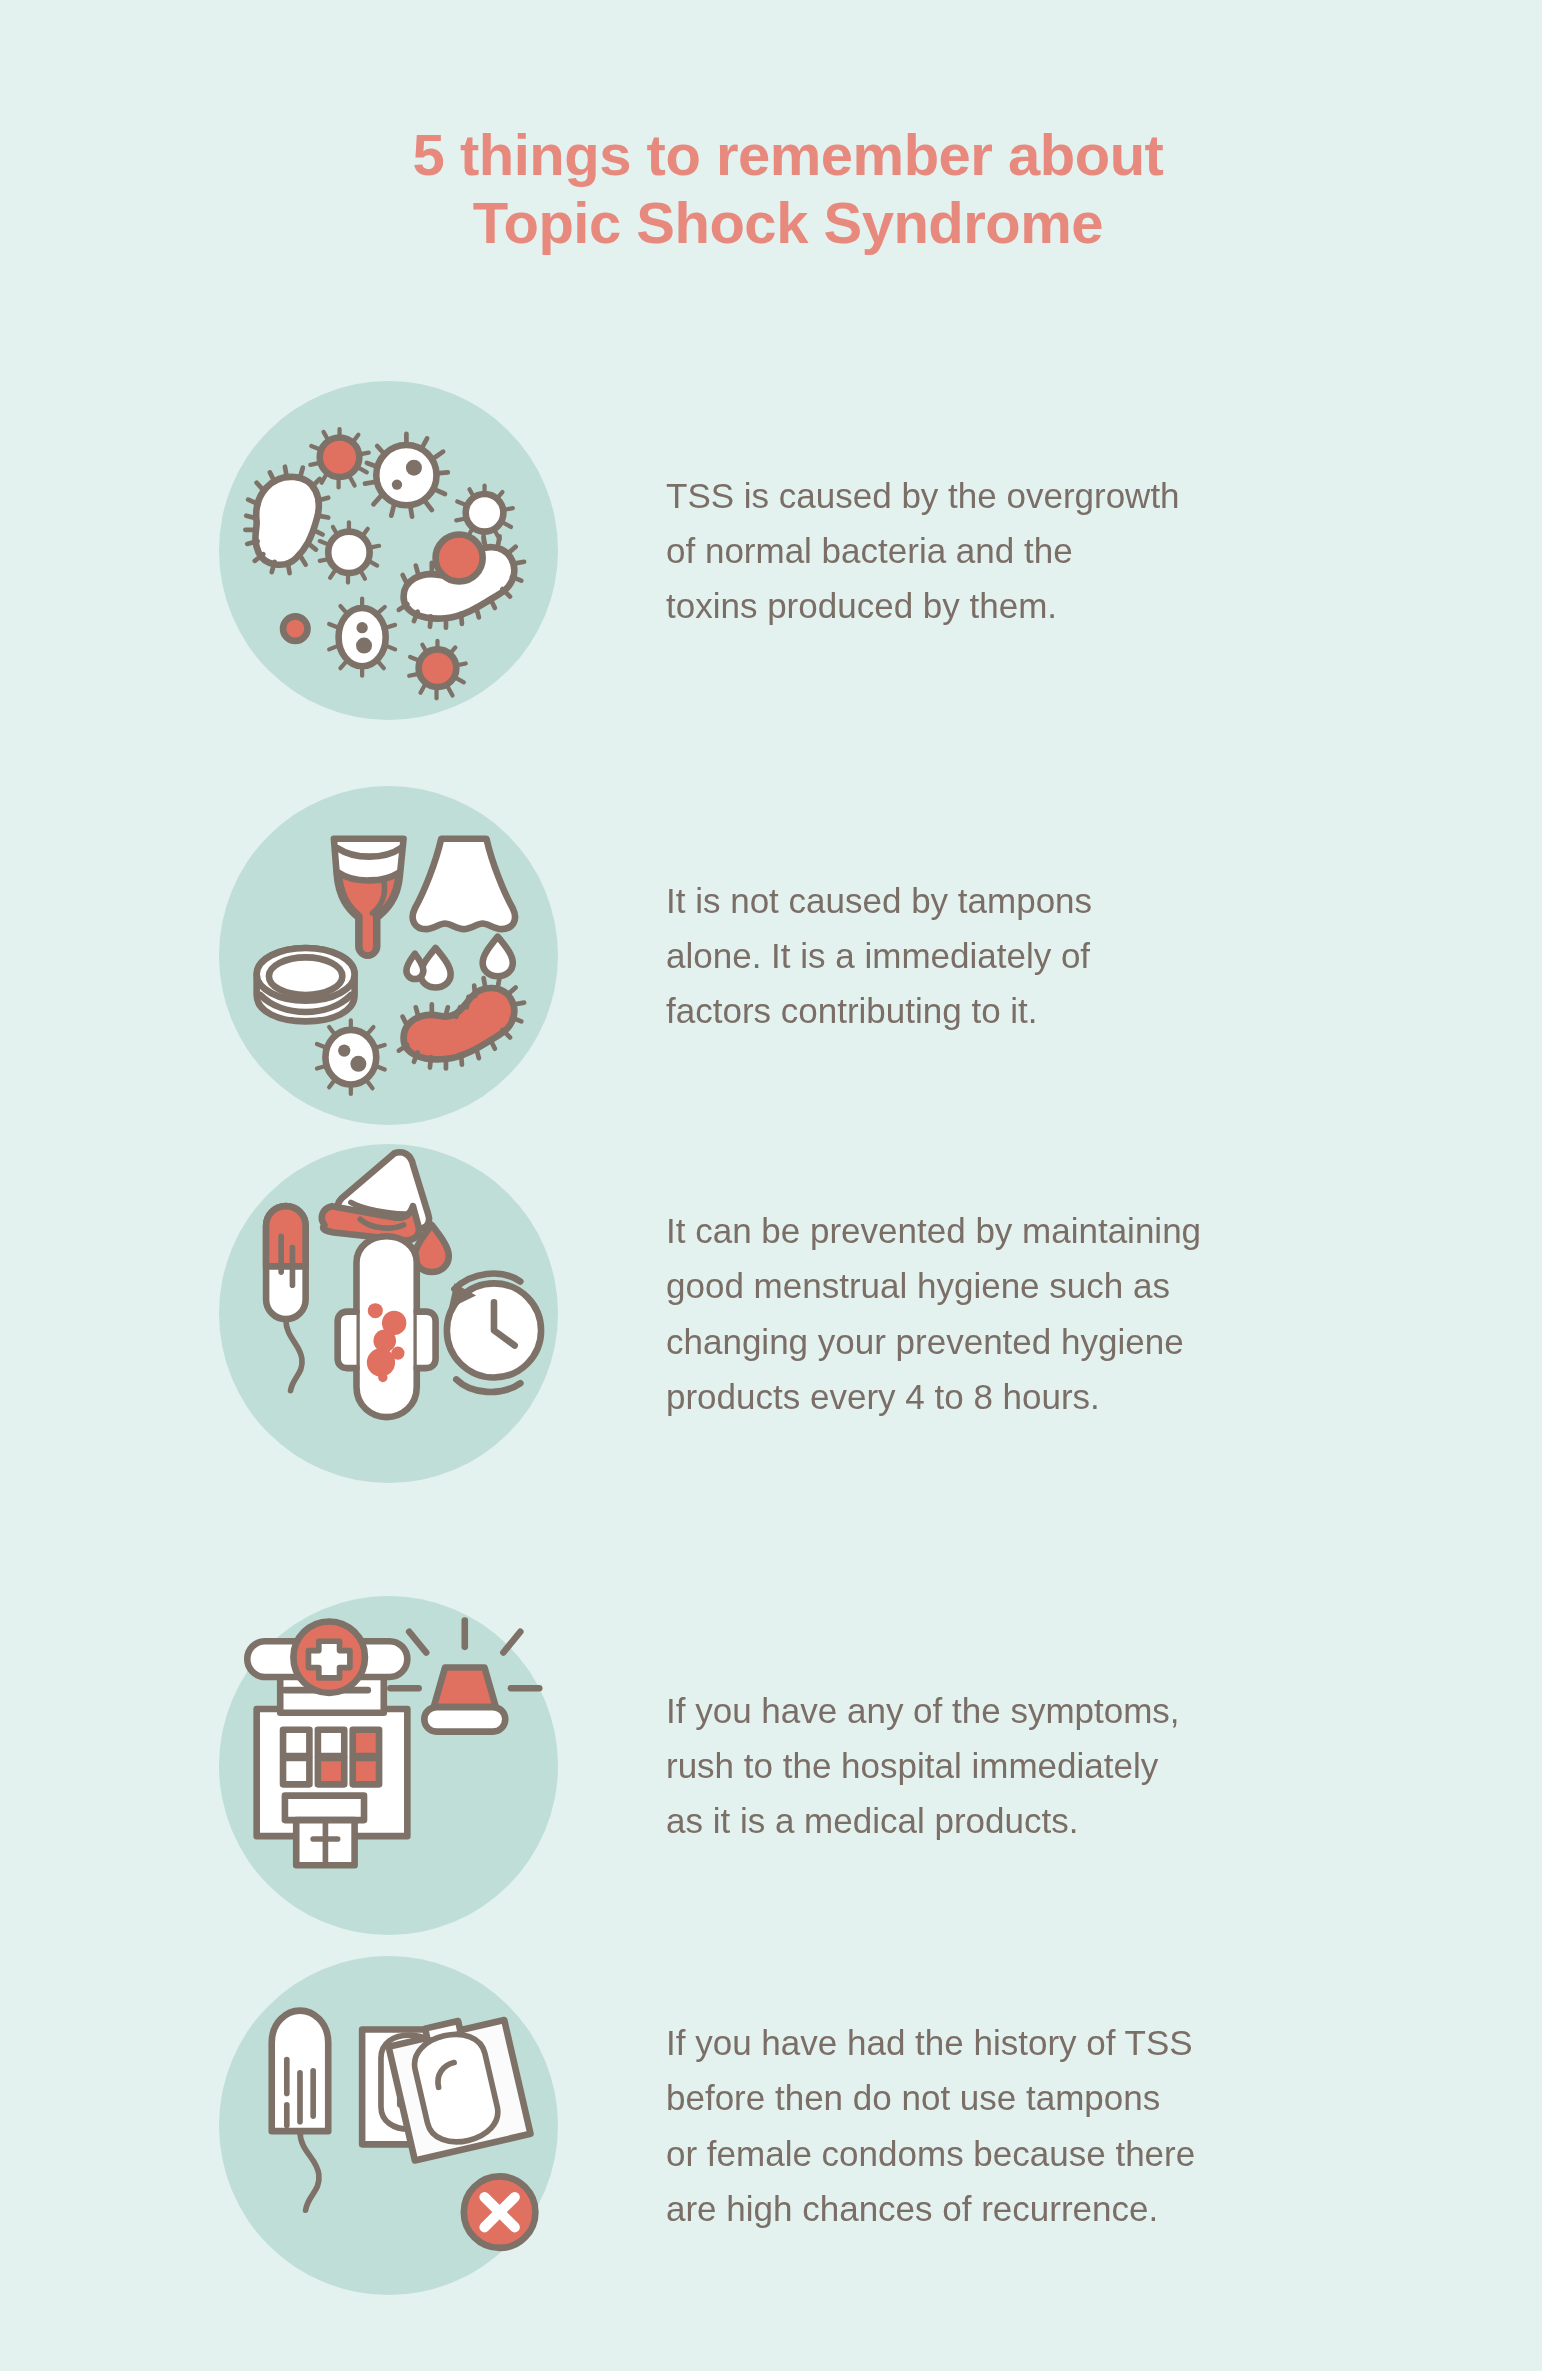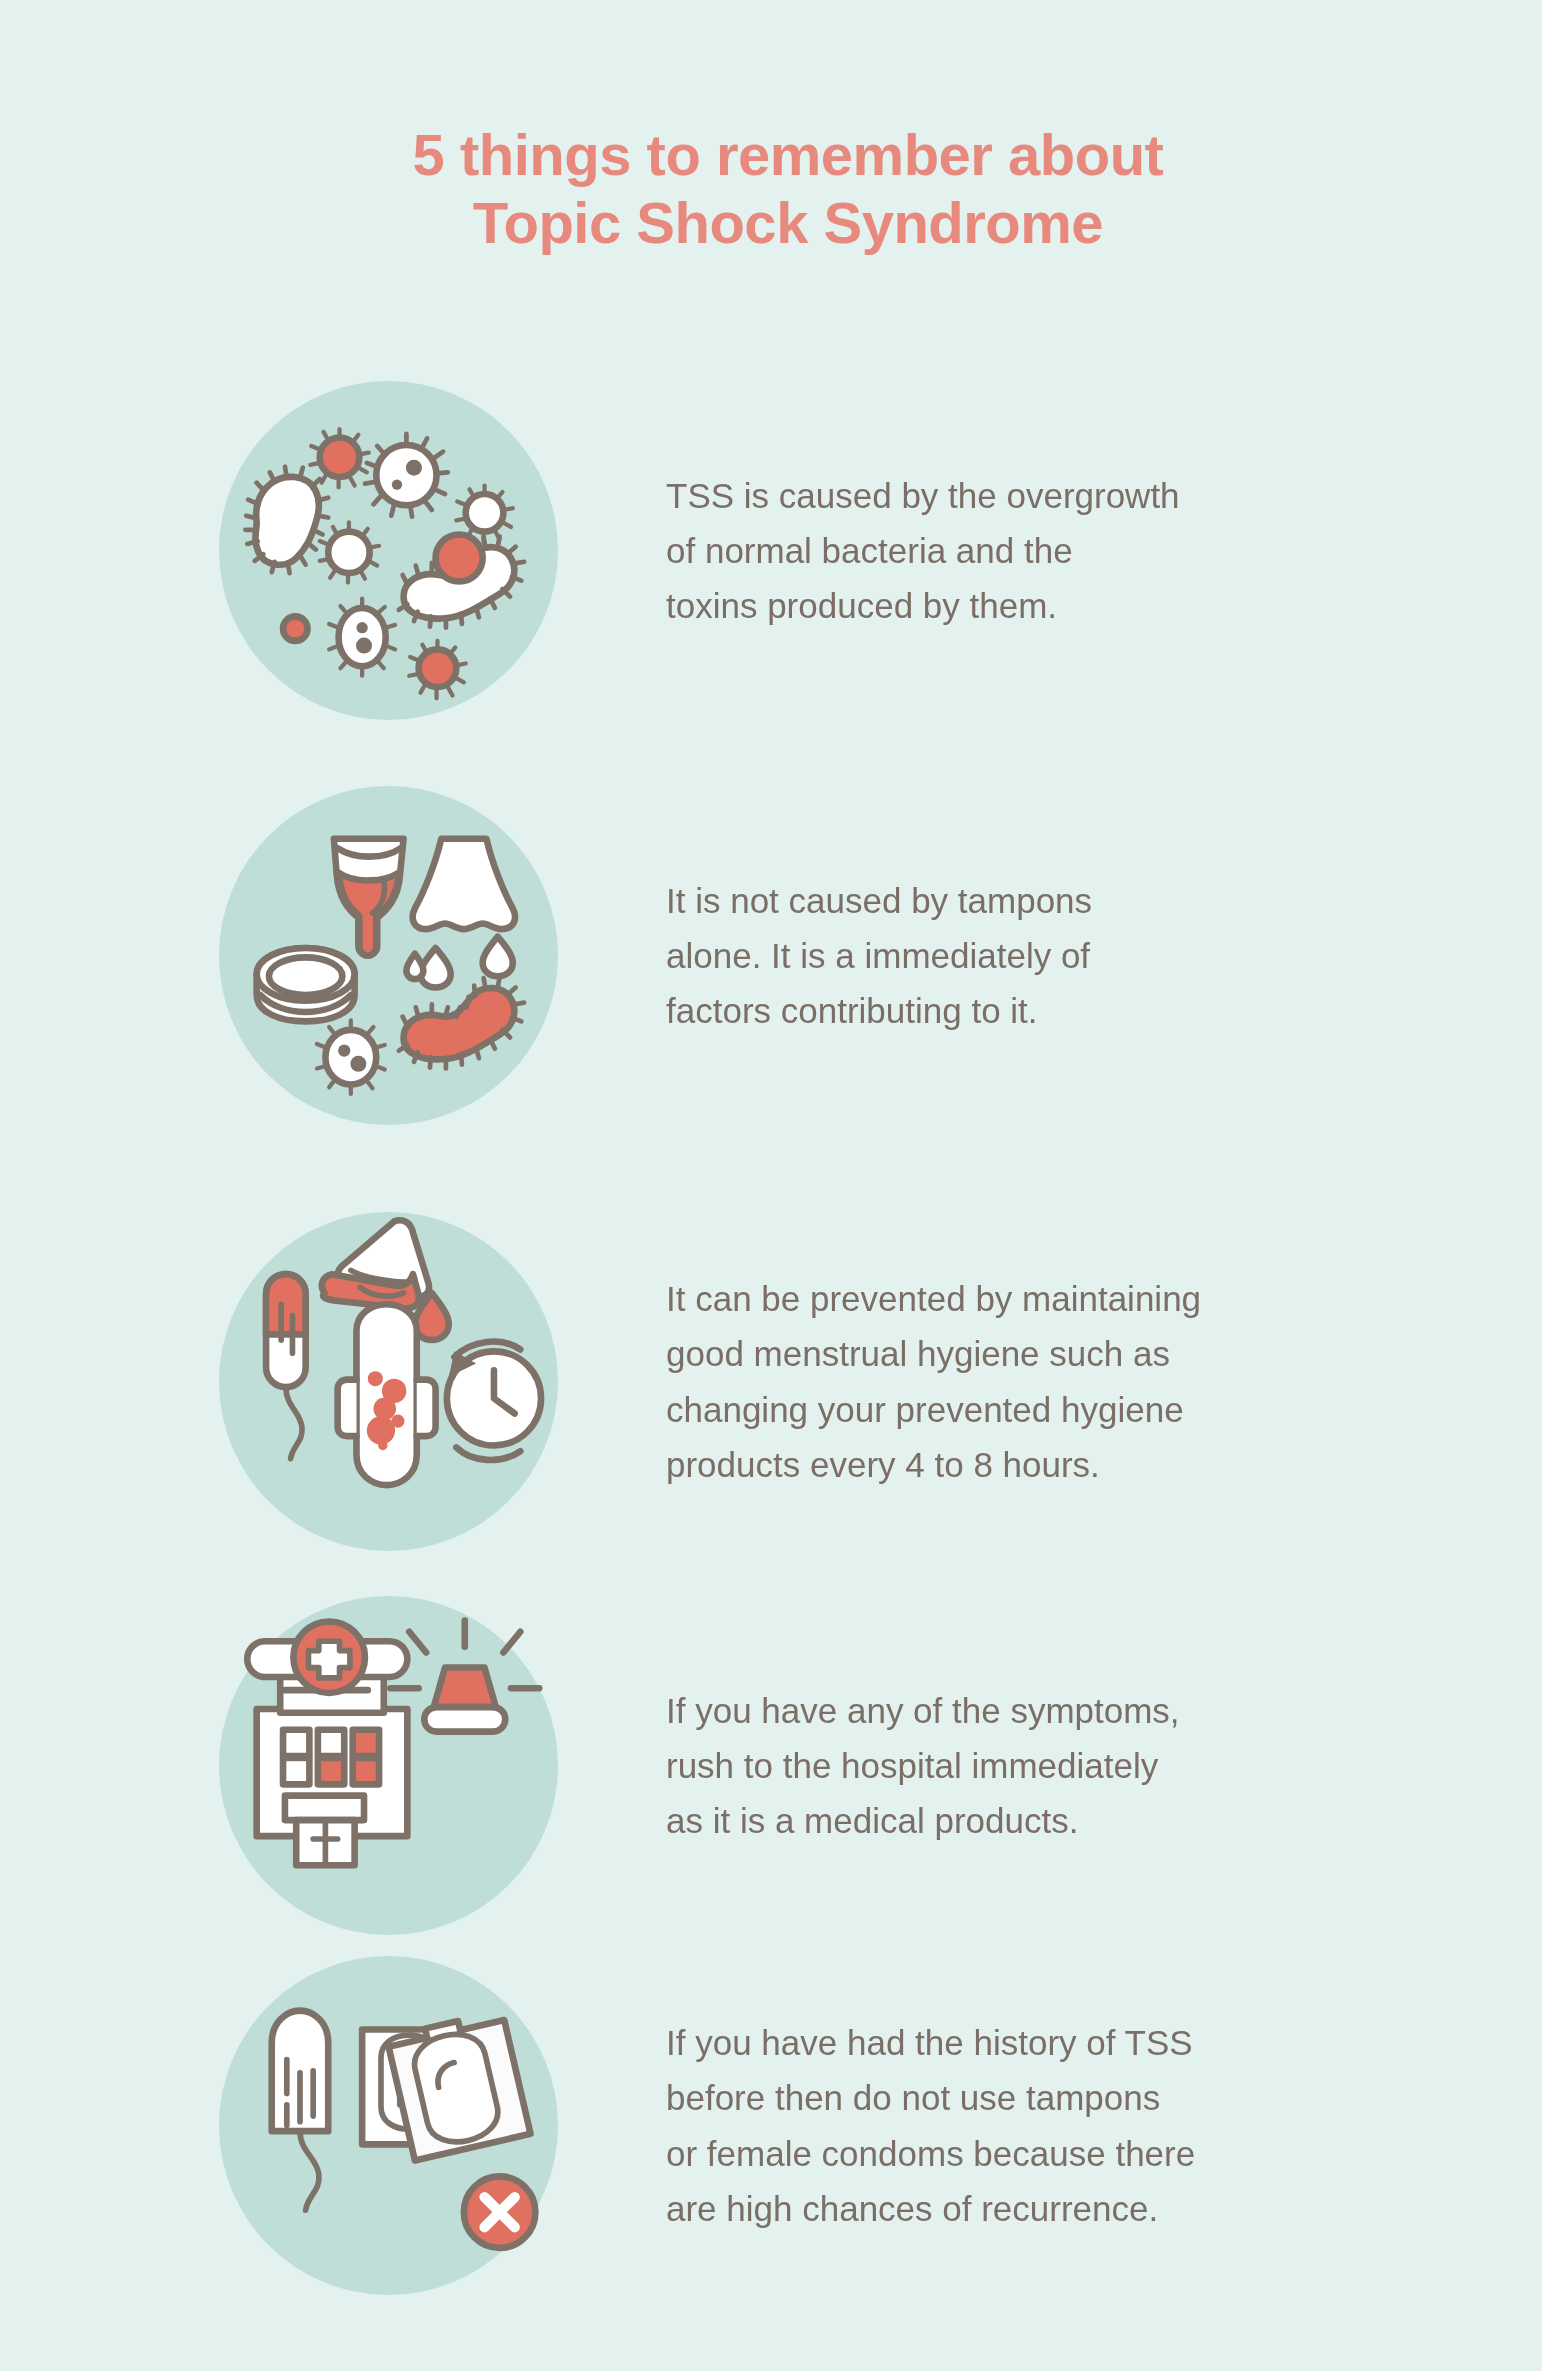--- a/index.html
+++ b/index.html
@@ -55,21 +55,21 @@
     color:#7a6e66;
     font-size:35px;
     line-height:1.58;
     font-weight:400;
   }
   .copy .ln{display:block;white-space:nowrap;}
 
   
   #row1{top:381px;height:339px;}
   #row2{top:786px;height:339px;}
-  #row3{top:1212px;height:339px;justify-content:center;}
+  #row3{top:1144px;height:339px;justify-content:center;}
   #row4{top:1596px;height:339px;}
   #row5{top:1956px;height:339px;}
 </style>
 </head>
 <body>
 
 <div class="page">
 
   <div class="title">
     <span class="tl">5 things to remember about</span>

